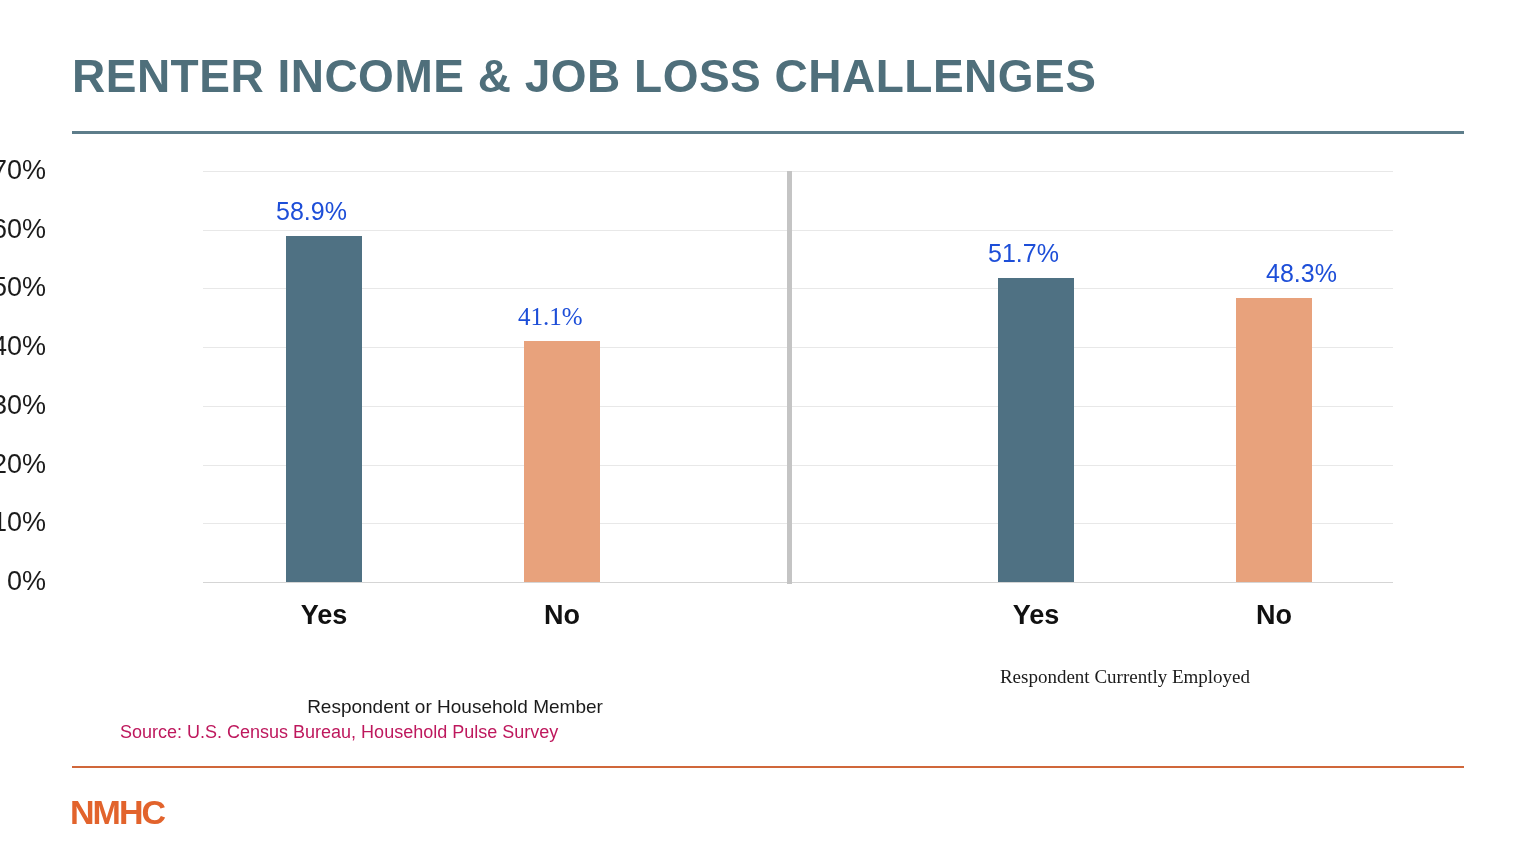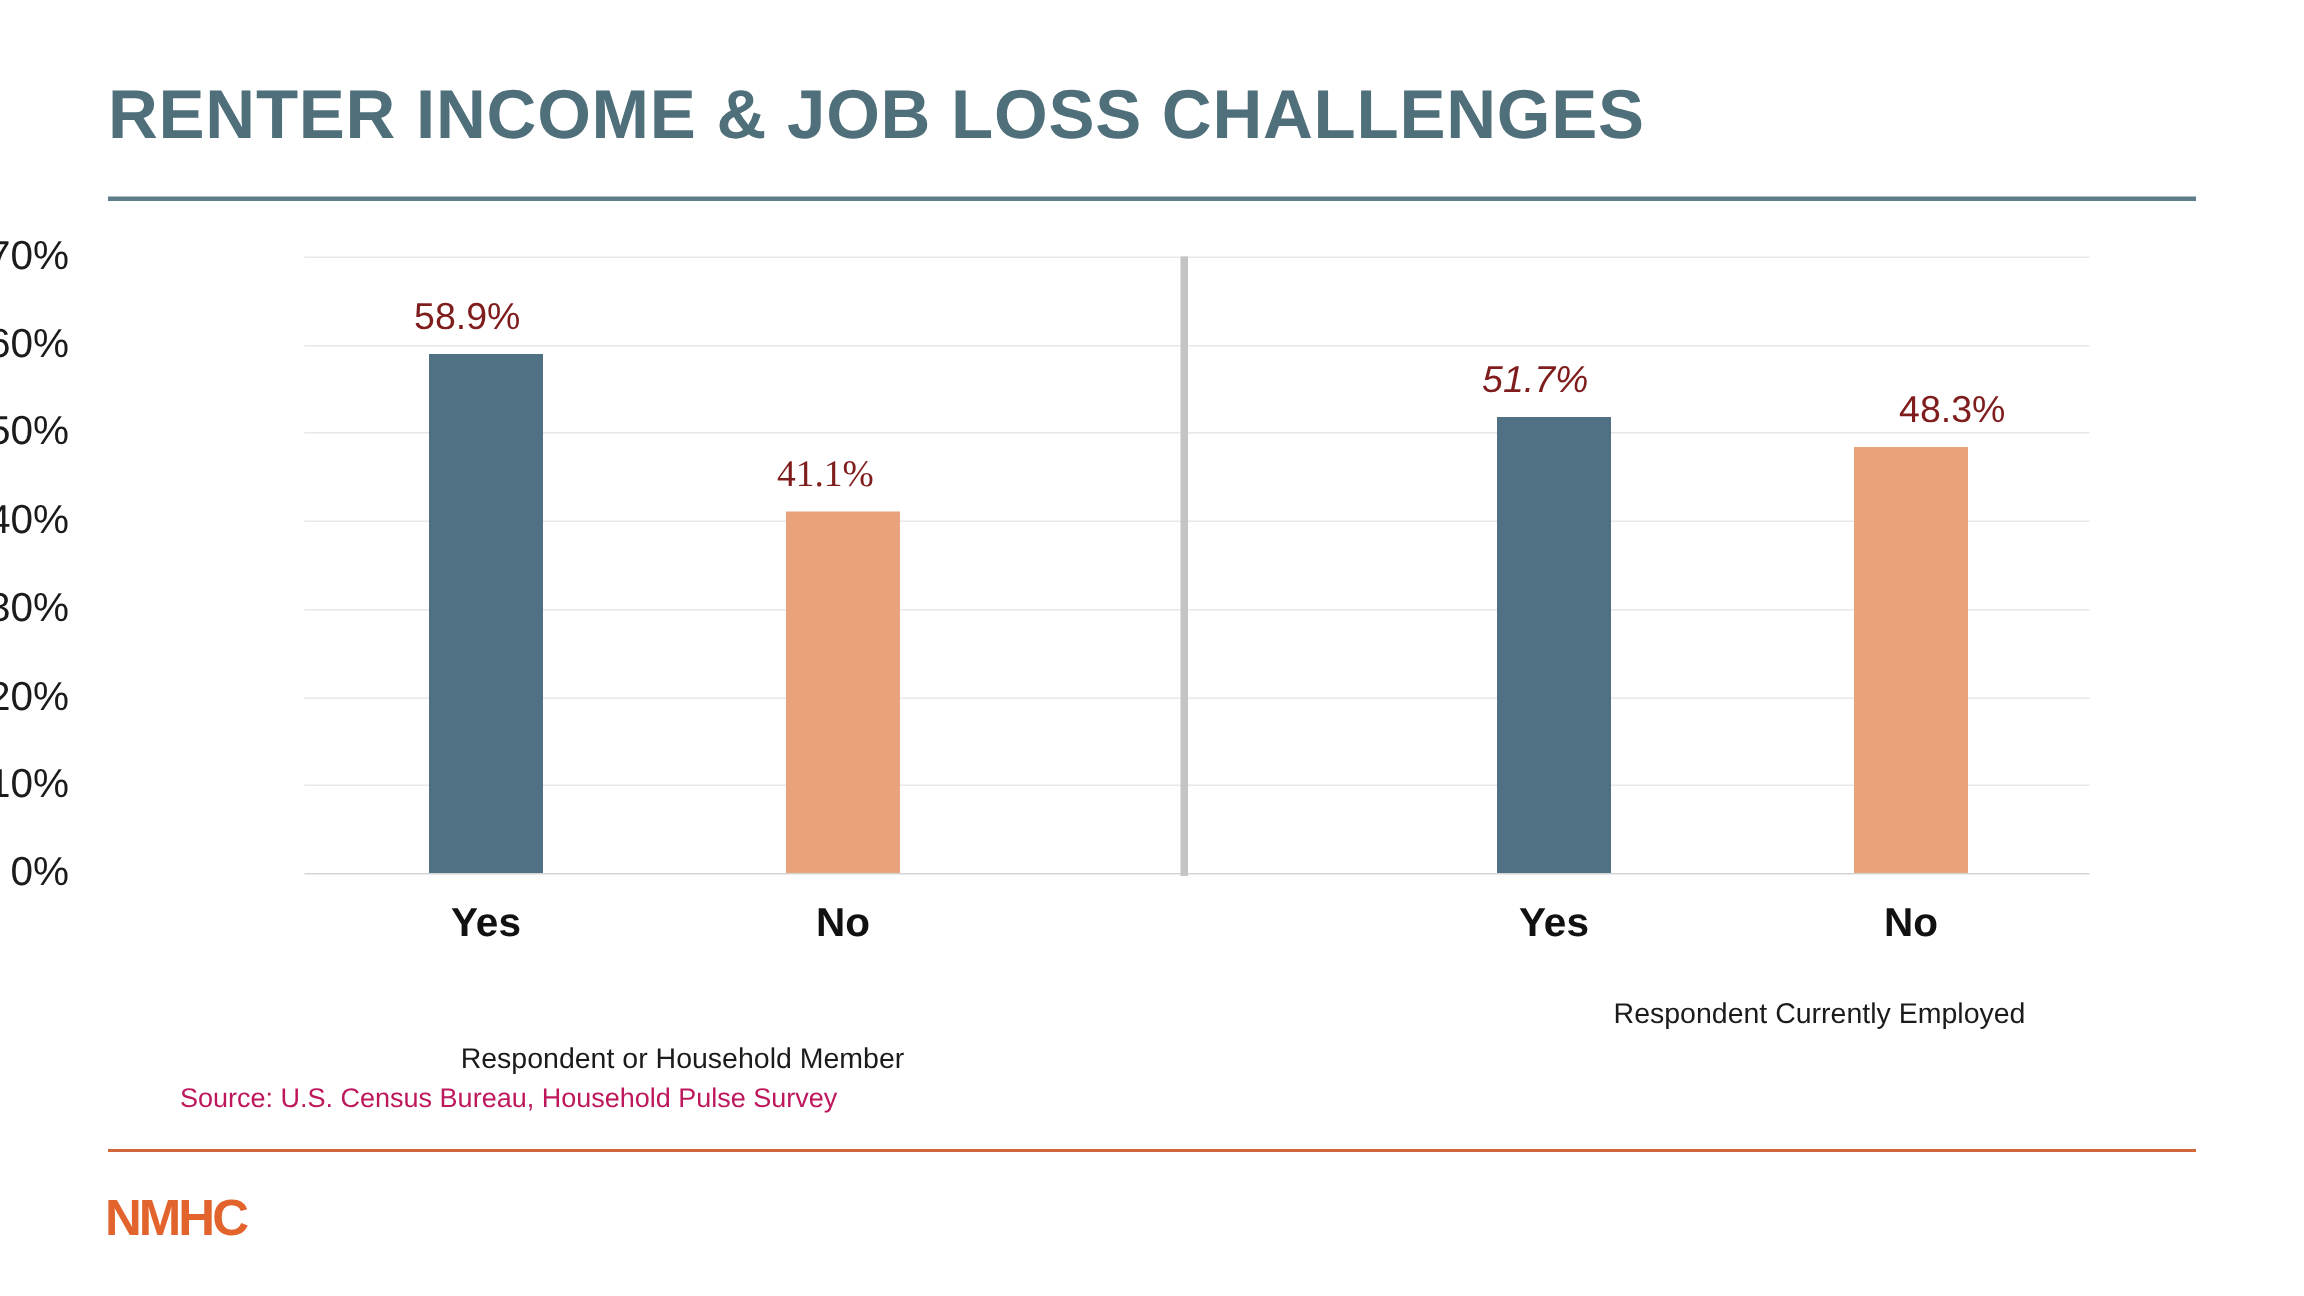--- a/index.html
+++ b/index.html
@@ -83,21 +83,21 @@
   .bar {
     position: absolute;
     bottom: 0;
   }
   .bar-yes { background: #4f7183; }
   .bar-no  { background: #e8a27c; }
 
   .bar-label {
     position: absolute;
     font-size: 25px;
-    color: #7f1d1d;
+    color: #1d4ed8;
     white-space: nowrap;
     line-height: 1;
   }
 
   .cat-label {
     position: absolute;
     font-size: 27px;
     font-weight: bold;
     color: #111111;
     text-align: center;
@@ -176,26 +176,26 @@
 <div class="bar bar-yes" style="left: 286px; top: 236.173px; width: 76px; height: 345.827px; background: rgb(79, 113, 131);"></div>
     <div class="bar-label" style="left: 320px; top: 199.173px; transform: translateX(-62%);">58.9%</div>
     <div class="cat-label" style="left: 244px; top: 602px; width: 160px;">Yes</div>
     <div class="bar bar-no" style="left: 524px; top: 340.684px; width: 76px; height: 241.316px; background: rgb(232, 162, 124);"></div>
     <div class="bar-label" style="left: 558px; top: 303.684px; transform: translateX(-62%); font-family: Liberation Serif, serif;">41.1%</div>
     <div class="cat-label" style="left: 482px; top: 602px; width: 160px;">No</div>
     <div class="group-caption" style="left: 195px; top: 646px; width: 520px; margin-top: 47px;">
       <div>Respondent or Household Member</div>
     </div>
     <div class="bar bar-yes" style="left: 998px; top: 278.447px; width: 76px; height: 303.553px; background: rgb(79, 113, 131);"></div>
-    <div class="bar-label" style="left: 1032px; top: 241.447px; transform: translateX(-62%); font-style: italic;">51.7%</div>
+    <div class="bar-label" style="left: 1032px; top: 241.447px; transform: translateX(-62%);">51.7%</div>
     <div class="cat-label" style="left: 956px; top: 602px; width: 160px;">Yes</div>
     <div class="bar bar-no" style="left: 1236px; top: 298.41px; width: 76px; height: 283.59px; background: rgb(232, 162, 124);"></div>
     <div class="bar-label" style="left: 1270px; top: 261.41px; transform: translateX(-62%); margin-left: 40px;">48.3%</div>
     <div class="cat-label" style="left: 1194px; top: 602px; width: 160px;">No</div>
-    <div class="group-caption" style="left: 953px; top: 663px; width: 520px;">
+    <div class="group-caption" style="left: 865px; top: 663px; width: 520px; font-family: Liberation Serif, serif;">
       <div>Respondent Currently Employed</div>
     </div>
   </div>
 
 <div id="source-note">Source: U.S. Census Bureau, Household Pulse Survey</div>
 
 <div id="footer-rule"></div>
 <div id="nmhc-logo">NMHC</div>
 
 </body></html>

